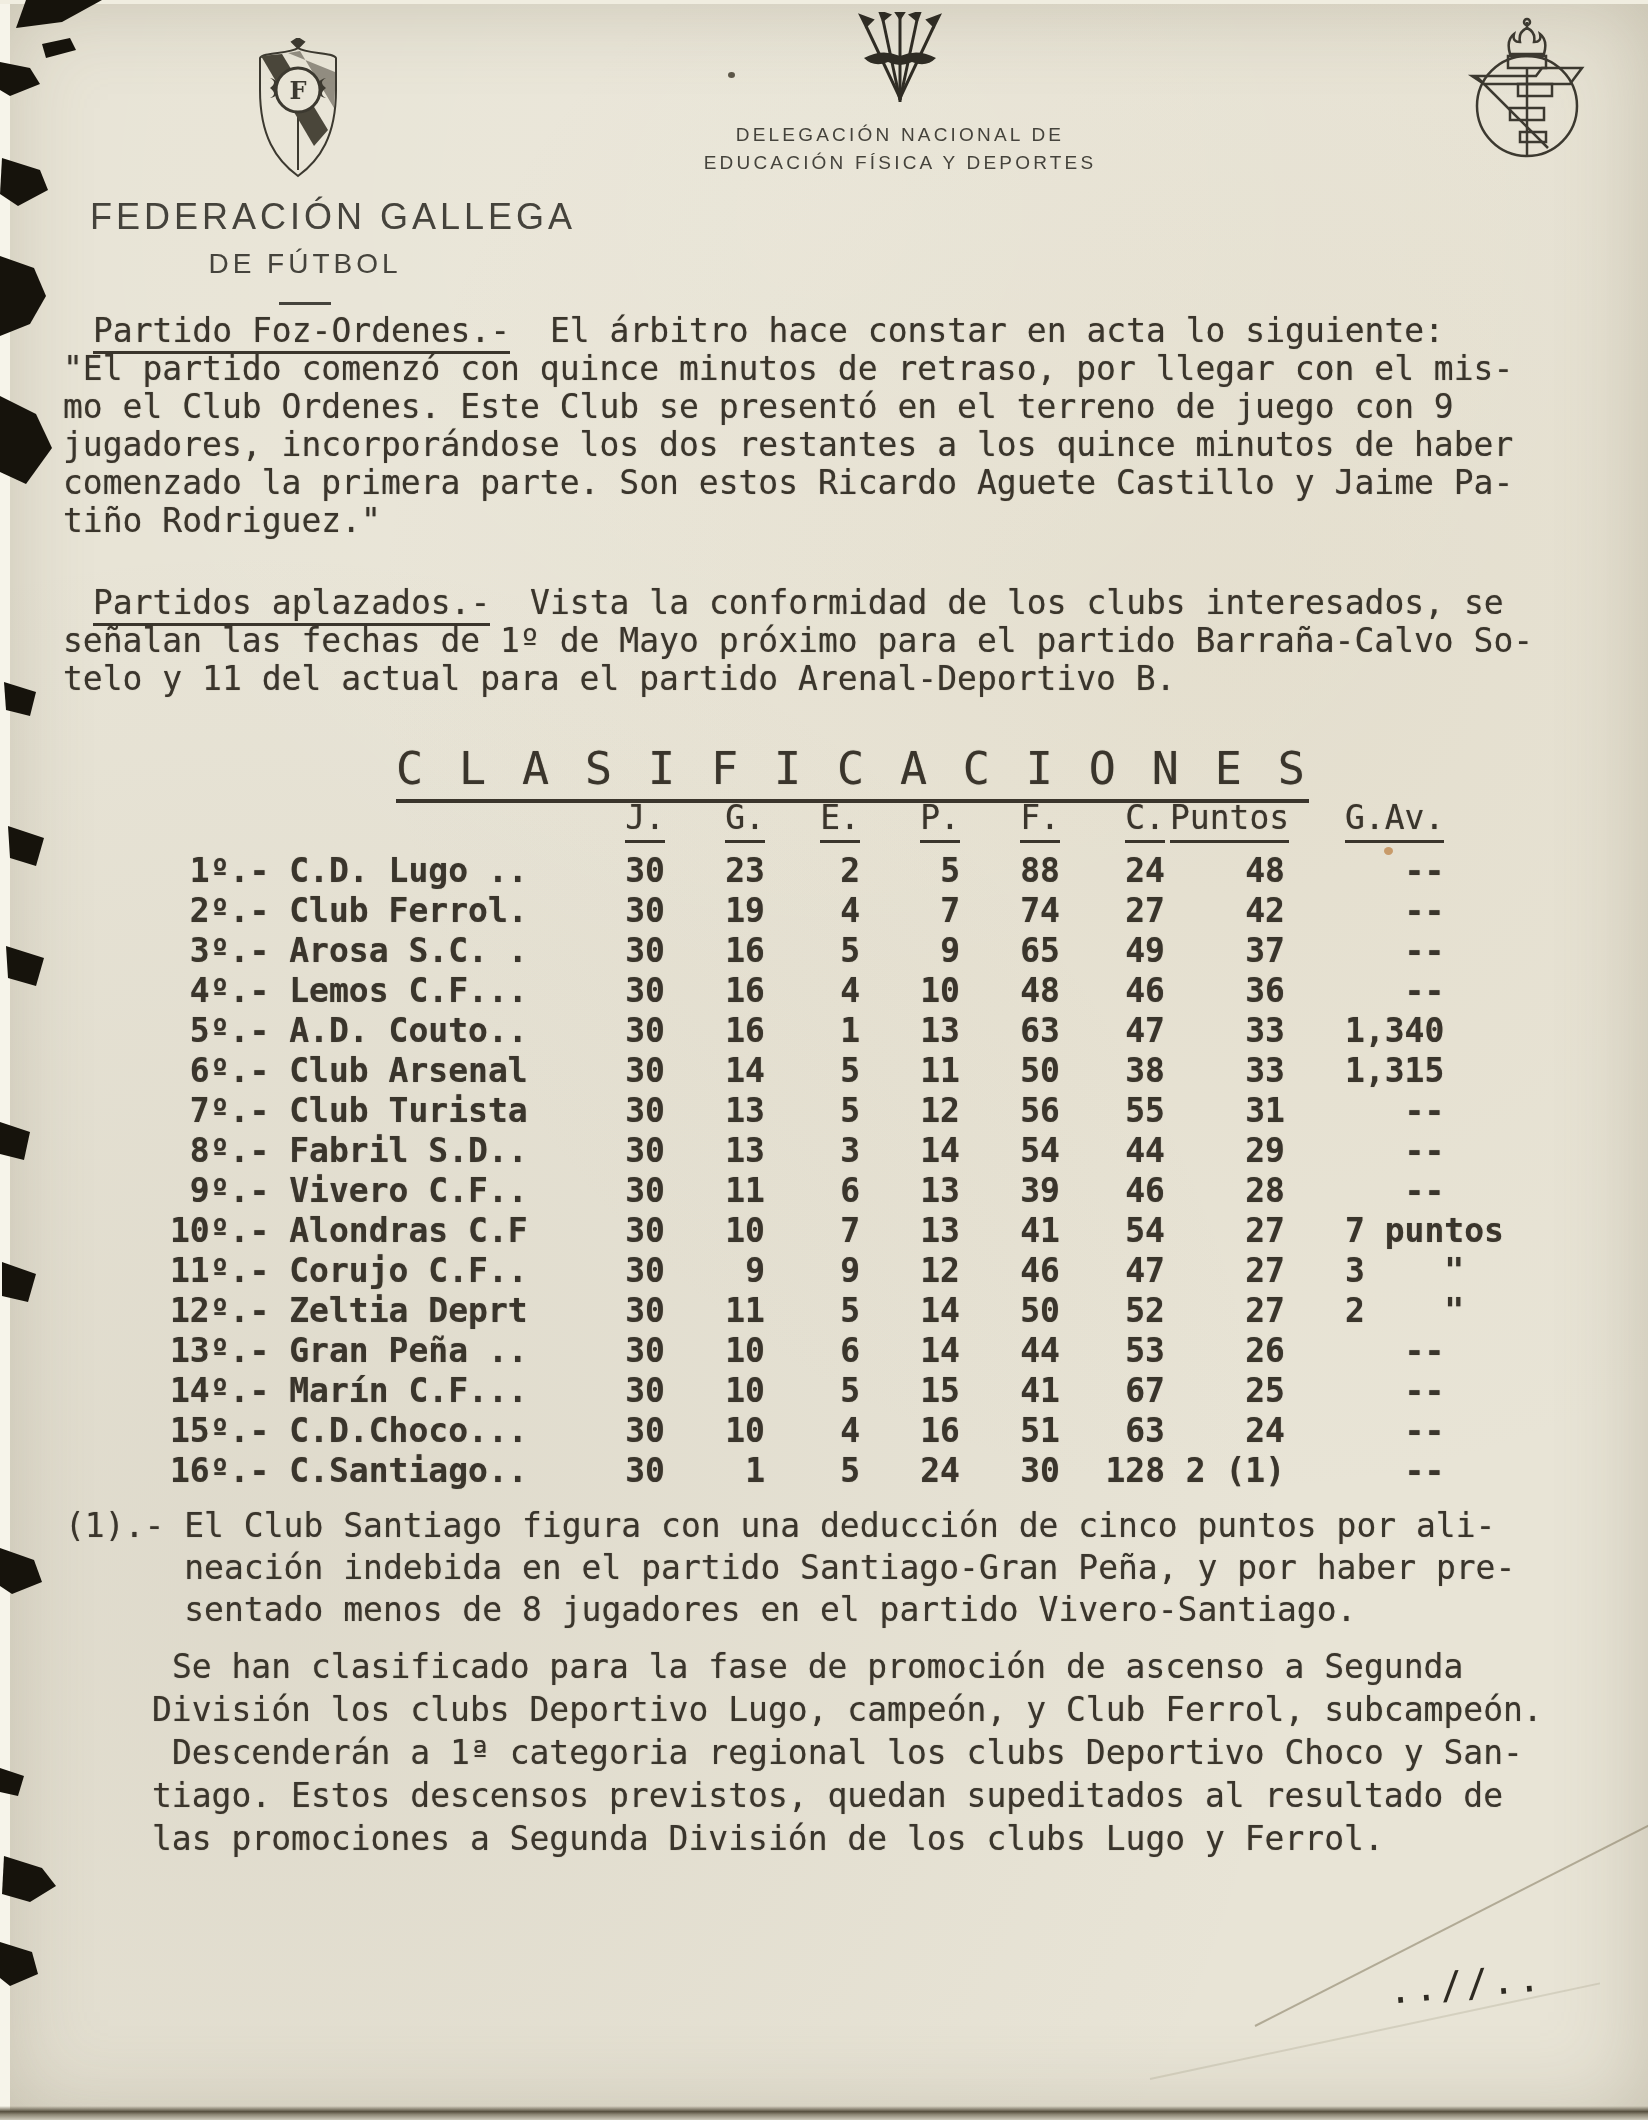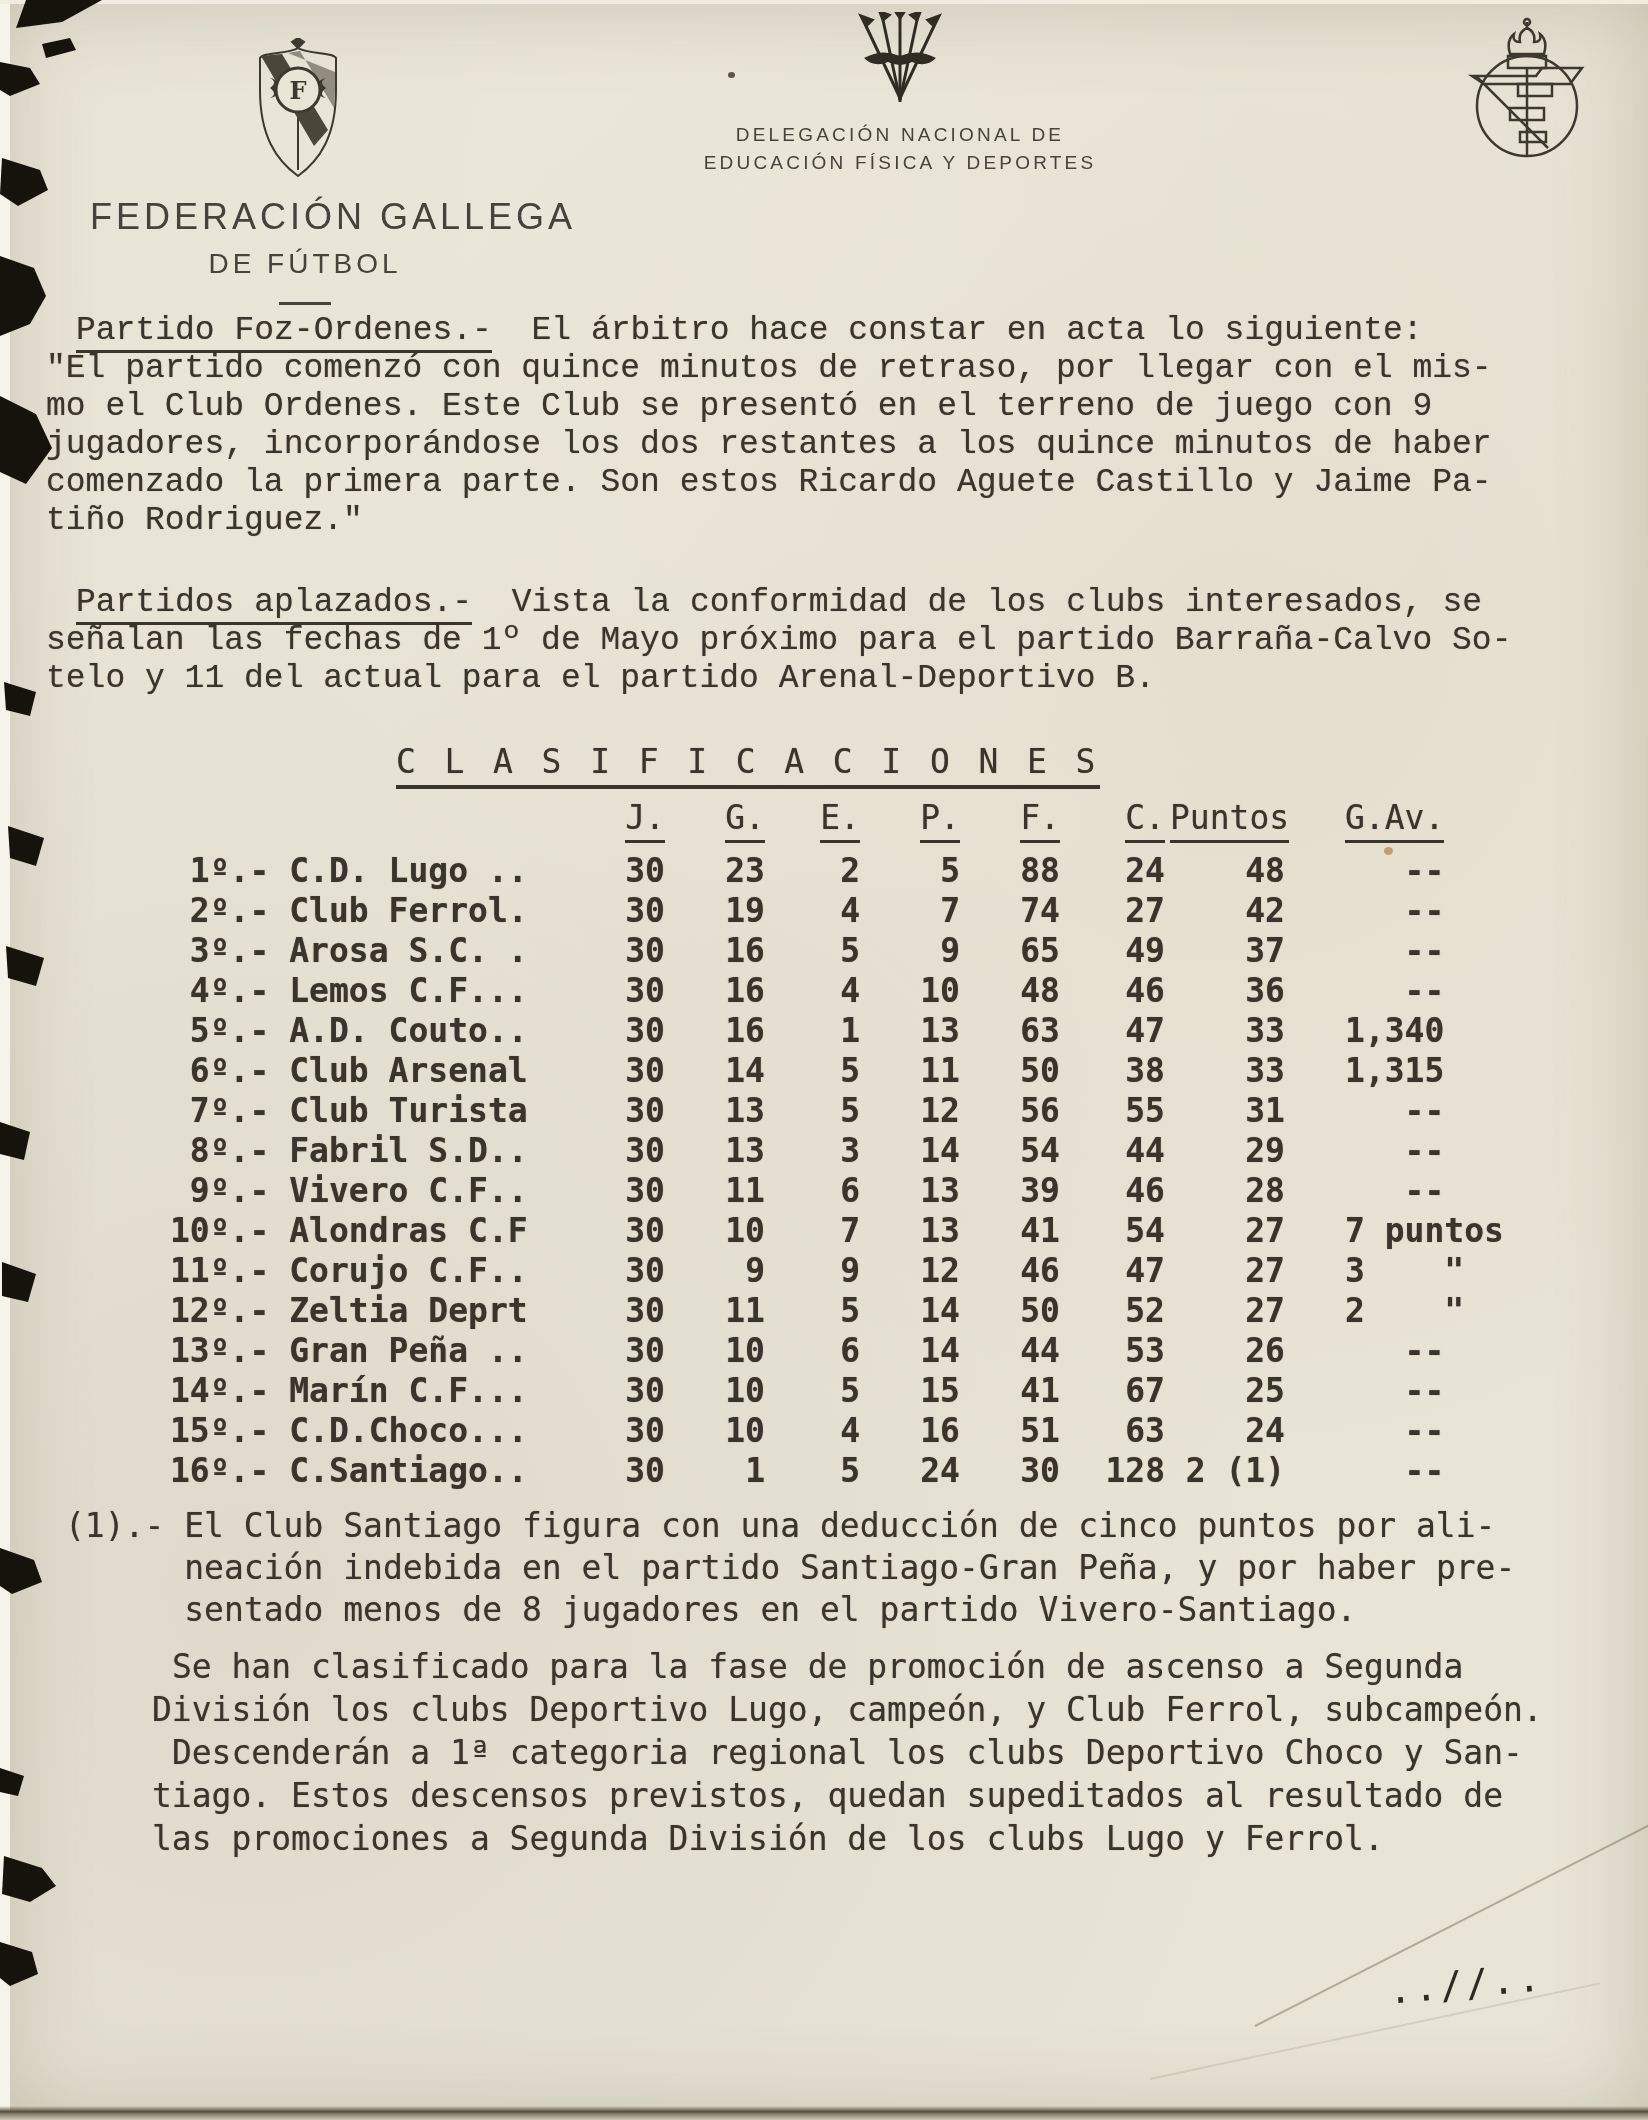--- a/index.html
+++ b/index.html
@@ -37,25 +37,25 @@
   .org-line2{font-size:28px;letter-spacing:4px;margin-top:10px;}
   .org-rule{width:52px;height:3px;background:#45433c;margin:22px auto 0 auto;}
   .delegation-block{position:absolute;left:620px;top:12px;width:560px;text-align:center;}
   .delegation-line{font-size:19px;letter-spacing:3.2px;margin-top:6px;white-space:nowrap;}
   .delegation-line.first{margin-top:16px;}
   .logo-fgf{position:absolute;left:248px;top:38px;}
   .logo-rfef{position:absolute;left:1452px;top:14px;}
 
   
   .tw{font-size:33px;line-height:38px;white-space:pre-wrap;text-shadow:0 0 1px rgba(40,32,20,0.45);}
-  .para{position:absolute;left:46px;width:1545px;font-family:Liberation Mono, monospace;}
+  .para{position:absolute;left:63px;width:1545px;}
   .p1{top:312px;}
   .p2{top:584px;}
   .lead{border-bottom:3px solid #3a352c;padding-bottom:1px;margin-left:30px;}
-  .class-title{position:absolute;left:396px;top:742px;font-size:33px;letter-spacing:4.4px;
+  .class-title{position:absolute;left:396px;top:742px;font-size:45px;letter-spacing:4.4px;
     border-bottom:4px solid #3a352c;padding-bottom:4px;white-space:pre;
     text-shadow:0 0 1px rgba(40,32,20,0.45);}
 
   
   .tbl{position:absolute;left:170px;top:797px;width:1445px;font-size:33px;
     text-shadow:0 0 1px rgba(40,32,20,0.45);}
   .thead-row,.trow{display:grid;grid-template-columns:430px 70px 100px 95px 100px 100px 105px 120px 320px;}
   .thead-row{line-height:42px;margin-bottom:8px;}
   .trows{line-height:40px;margin-top:4px;font-weight:bold;}
   .cell{white-space:pre;}

